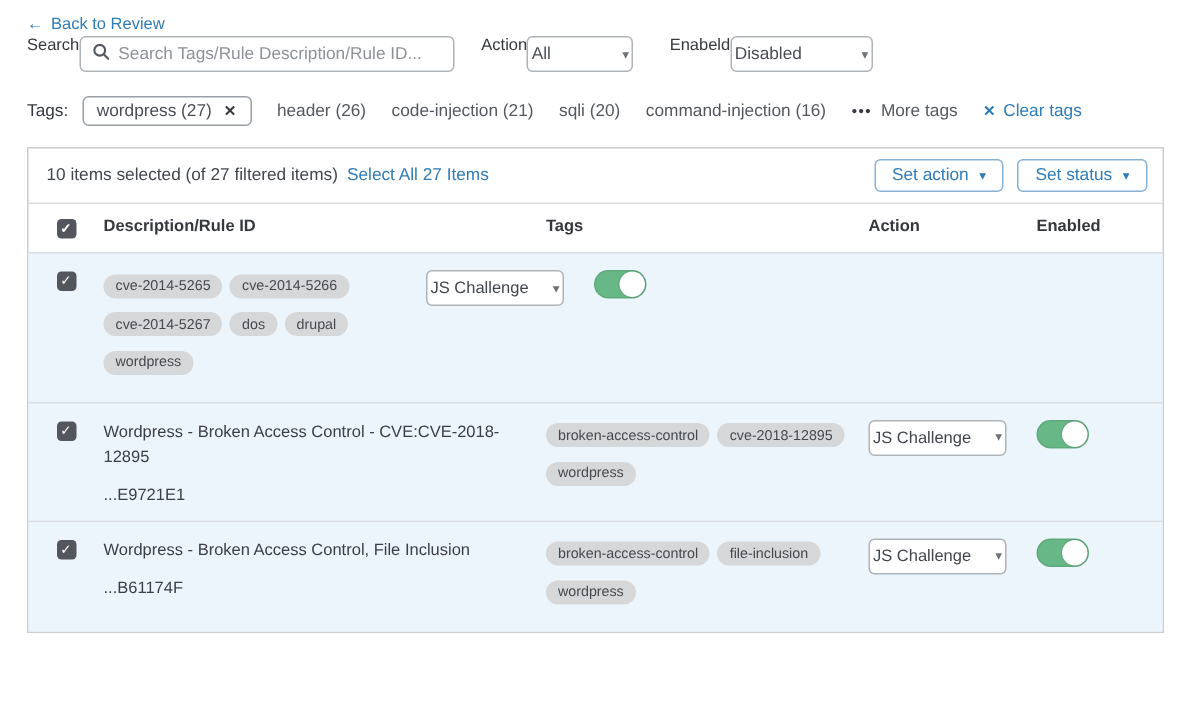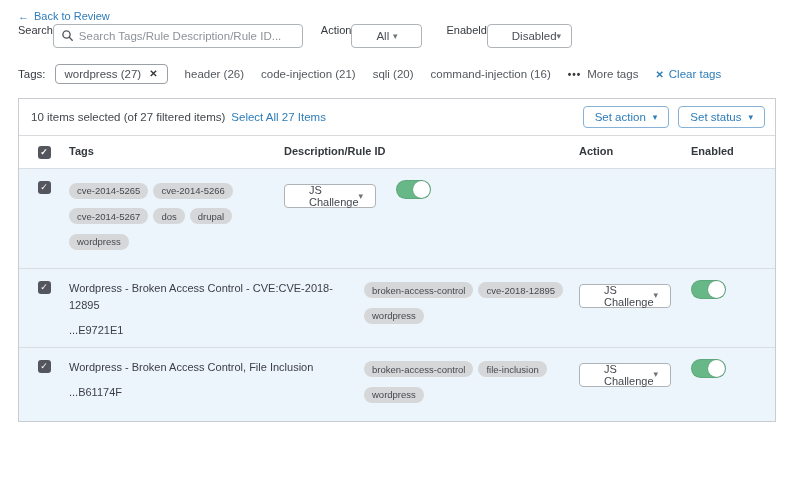--- a/index.html
+++ b/index.html
@@ -28,23 +28,23 @@
   .filter-group{display:flex;flex-direction:row;}
   .filter-label{font-size:11px;color:#35383d;margin-bottom:7px;}
   .search-box{width:250px;height:24px;border:1px solid var(--input-border);border-radius:4px;
     display:flex;align-items:center;padding:0 8px;background:#fff;}
   .search-box svg{flex:none;margin-right:6px;}
   .search-box input{border:none;outline:none;width:100%;font-size:11.5px;
     font-family:"Liberation Sans",sans-serif;color:var(--text);background:transparent;}
   .search-box input::placeholder{color:#8d9298;}
   .select-box{height:24px;border:1px solid var(--input-border);border-radius:4px;background:#fff;
     display:inline-flex;align-items:center;justify-content:space-between;
-    padding:0 24px;font-size:11.5px;color:#4a4e54;cursor:pointer;}
+    padding:0 2px;font-size:11.5px;color:#4a4e54;cursor:pointer;}
   .filters .sel-action{width:71px;margin-left:0;}
-  .filters .sel-enabled{width:85px;}
+  .filters .sel-enabled{width:95px;}
   .gap-action{margin-left:18px;}
   .gap-enabled{margin-left:24px;}
   .caret{color:#6e7378;font-size:9px;line-height:1;}
 
   
   .tags-bar{display:flex;align-items:center;margin:16px 0 14px 0;font-size:11.5px;flex-wrap:nowrap;}
   .tags-label{color:#35383d;margin-right:9px;}
   .selected-chip{display:inline-flex;align-items:flex-start;gap:8px;border:1px solid #9aa0a6;
     border-radius:4px;padding:3px 9px;color:#4a4e54;cursor:pointer;background:#fff;}
   .selected-chip .x{font-size:10px;color:#35383d;font-weight:700;}
@@ -161,22 +161,22 @@
         </button>
       </span>
     </div>
 
     <div class="thead">
       <div class="cell col-check">
         <span class="checkbox">
           <span class="check-glyph">✓</span>
         </span>
       </div>
+      <div class="cell col-desc">Description/Rule ID</div>
       <div class="cell col-tags">Tags</div>
-      <div class="cell col-desc">Description/Rule ID</div>
       <div class="cell col-action">Action</div>
       <div class="cell col-enabled">Enabled</div>
     </div>
 
     <div id="table-body">
         <div class="trow">
           <div class="cell col-check">
             <span class="checkbox">
               <span class="check-glyph">✓</span>
             </span>

